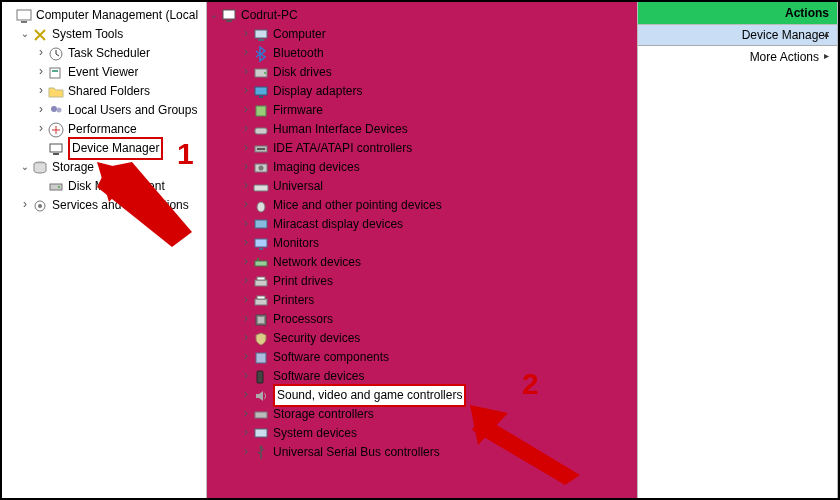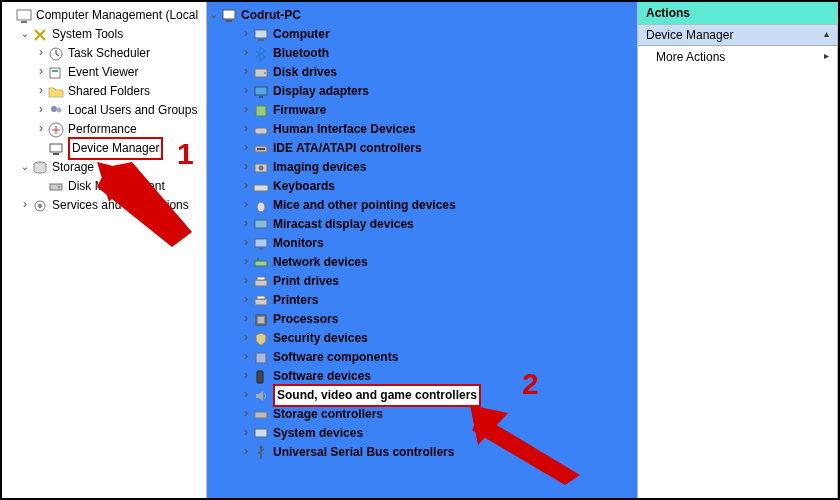--- a/index.html
+++ b/index.html
@@ -16,23 +16,24 @@
     position: relative;
   }
   .panes {
     display: flex;
     height: 100%;
   }
   .pane {
     border-right: 1px solid #bbb;
     overflow: hidden;
     position: relative;
+    text-align: right;
   }
   .pane-left { width: 205px; padding-top: 4px; background:#fff;}
-  .pane-mid  { flex: 1; padding-top: 4px; background:#3b82f6;font-weight:bold;}
+  .pane-mid  { flex: 1; padding-top: 4px; background:#be185d;}
   .pane-right{ width: 200px; background:#fff;}
   .tree { list-style: none; margin: 0; padding: 0; }
   .tree-row {
     display: flex;
     align-items: center;
     height: 19px;
     line-height: 19px;
     white-space: nowrap;
     cursor: default;
     user-select: none;
@@ -56,21 +57,21 @@
     align-items:center; justify-content:center;
   }
   .label { overflow:hidden; text-overflow:ellipsis;}
   .selected-box {
     border: 2px solid #d40000;
     padding: 0 2px;
     background: #fff;
   }
   
   .actions-header {
-    background: #5eead4;
+    background: #22c55e;
     border-bottom: 1px solid #bbb;
     font-weight: 600;
     padding: 4px 8px;
   }
   .actions-section {
     background: #c9def5;
     padding: 3px 8px;
     border-bottom: 1px solid #aaa;
     position:relative;
   }
@@ -347,21 +348,21 @@
         </div>
         <div class="tree-row">
           <span class="spacer"></span>
           <span class="spacer"></span>
           <span class="expander closed"></span>
           <span class="icon">
             <svg viewBox="0 0 16 16">
               <rect x="1" y="6" width="14" height="6" rx="1" fill="#ddd" stroke="#777"></rect>
             </svg>
           </span>
-          <span class="label">Keyboards</span>
+          <span class="label">Universal</span>
         </div>
         <div class="tree-row">
           <span class="spacer"></span>
           <span class="spacer"></span>
           <span class="expander closed"></span>
           <span class="icon">
             <svg viewBox="0 0 16 16">
               <ellipse cx="8" cy="9" rx="4" ry="5" fill="#ddd" stroke="#777"></ellipse>
             </svg>
           </span>

